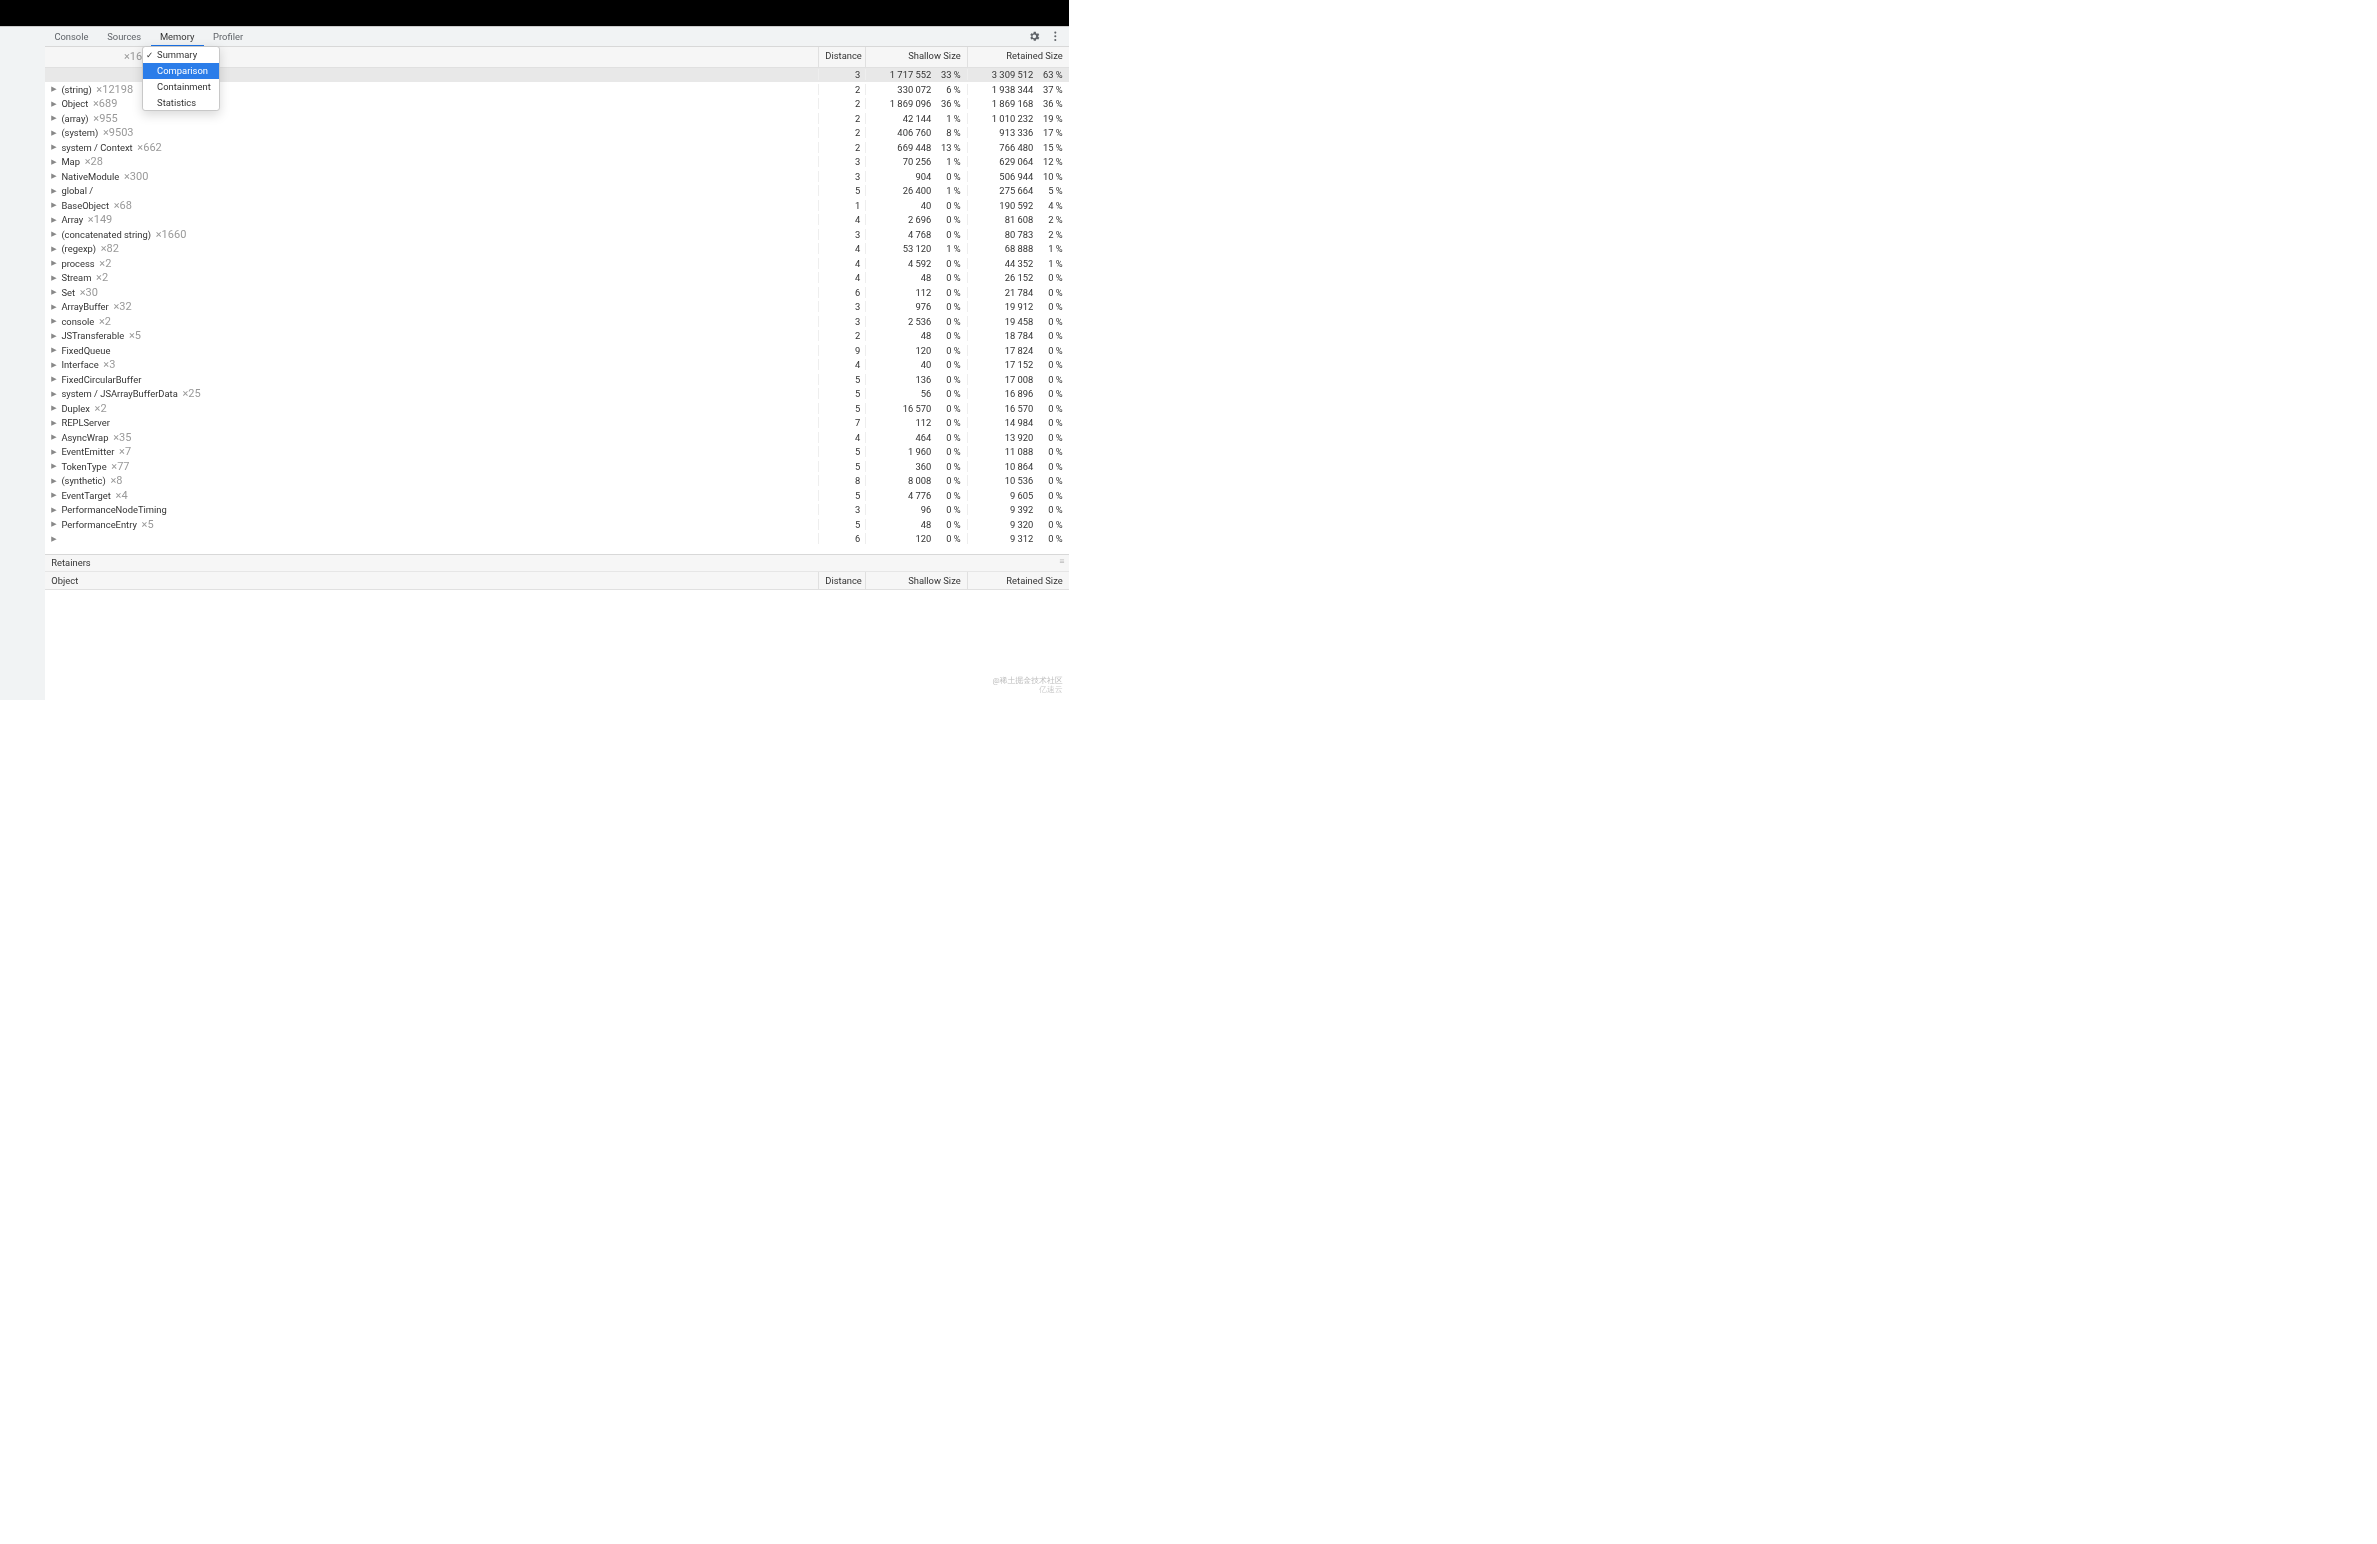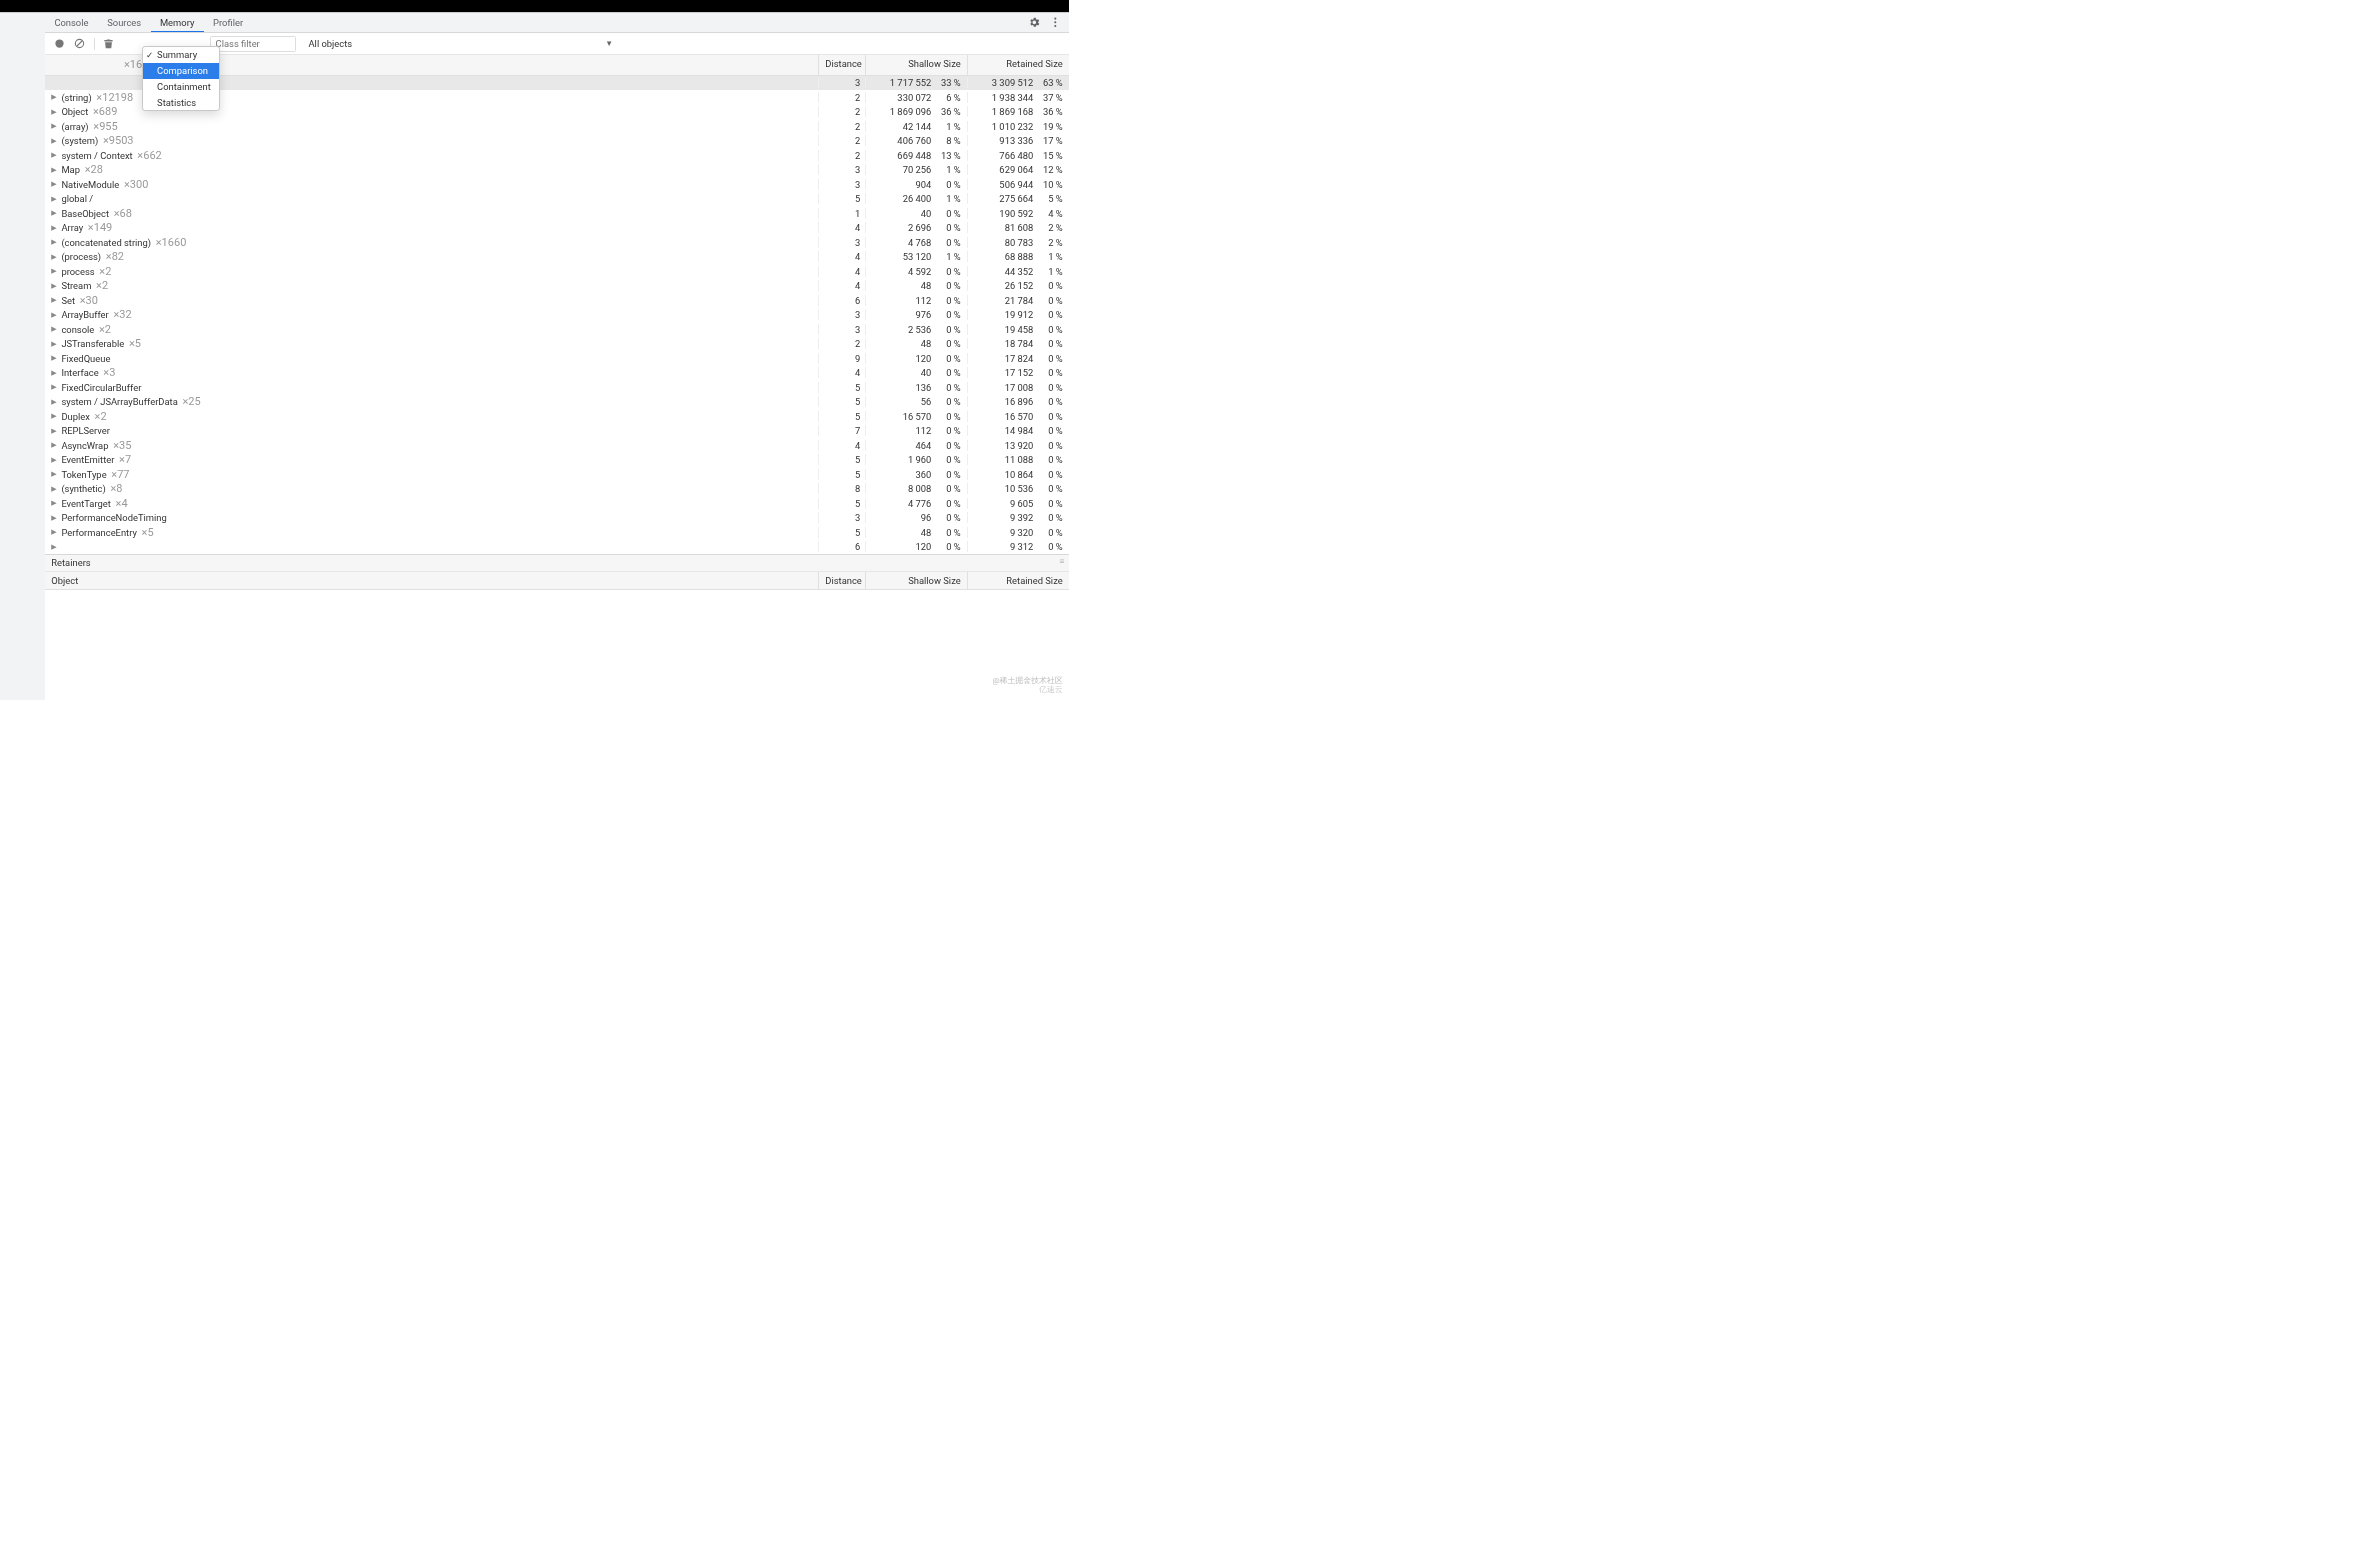--- a/index.html
+++ b/index.html
@@ -75,45 +75,20 @@
         <span class="icon">
           <svg viewBox="0 0 24 24" width="12.6" height="12.6" fill="#5f6368">
               <circle cx="12" cy="5" r="2"></circle>
               <circle cx="12" cy="12" r="2"></circle>
               <circle cx="12" cy="19" r="2"></circle>
             </svg>
         </span>
       </div>
     </div>
 
-    <div class="toolbar">
-      <span class="icon">
-        <svg viewBox="0 0 16 16" width="11" height="11">
-            <circle cx="8" cy="8" r="6" fill="#777"></circle>
-          </svg>
-      </span>
-      <span class="icon">
-        <svg viewBox="0 0 16 16" width="11" height="11" fill="none" stroke="#777" stroke-width="1.6">
-            <circle cx="8" cy="8" r="6"></circle>
-            <line x1="4" y1="12" x2="12" y2="4"></line>
-          </svg>
-      </span>
-      <div class="sep"></div>
-      <span class="icon">
-        <svg viewBox="0 0 16 16" width="11" height="11" fill="#777">
-            <path d="M6 2h4l1 1h3v2H2V3h3zM3 6h10l-1 9H4z"></path>
-          </svg>
-      </span>
-      <div style="width:79px"></div>
-      <input class="classfilter" placeholder="Class filter" style="">
-      <div class="scope">
-        <span>All objects</span>
-        <span class="caret">▼</span>
-      </div>
-    </div>
 
     <div class="workarea">
 
       <div class="main">
         <div class="grid-head">
           <div style="padding-left:79px;">
             <span class="mult">×16260</span>
           </div>
           <div style="text-align:right">Distance</div>
           <div style="grid-column: span 2; text-align:right">Shallow Size</div>
@@ -257,21 +232,21 @@
               </div>
     <div class="num borL">3</div>
     <div class="num borL">4 768</div>
     <div class="pct">0 %</div>
     <div class="num borL">80 783</div>
     <div class="pct">2 %</div>
             </div>
             <div class="row">
     <div class="cell-name">
                 <span class="tri">▶</span>
-       <span>(process)</span>
+       <span>(regexp)</span>
        <span class="mult">×82</span>
               </div>
     <div class="num borL">4</div>
     <div class="num borL">53 120</div>
     <div class="pct">1 %</div>
     <div class="num borL">68 888</div>
     <div class="pct">1 %</div>
             </div>
             <div class="row">
     <div class="cell-name">

